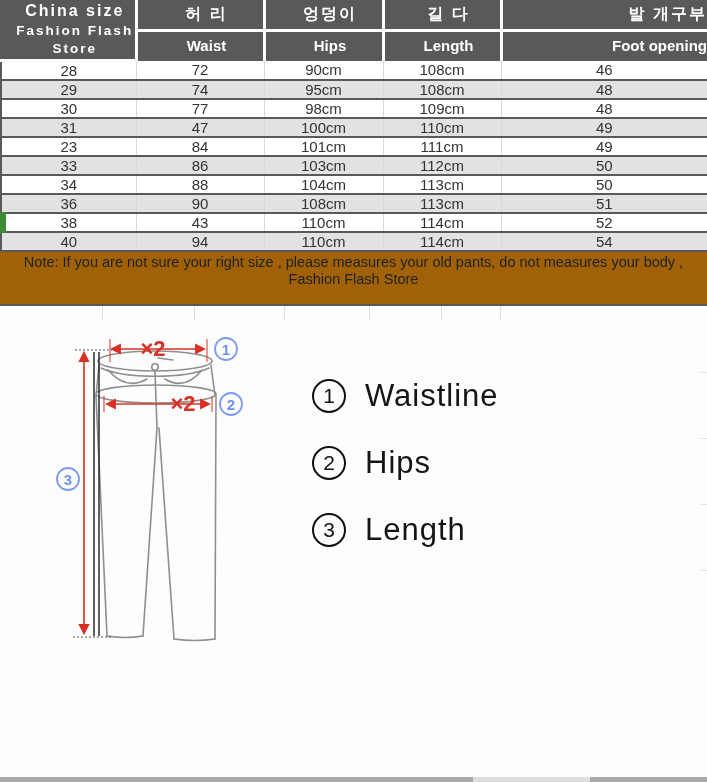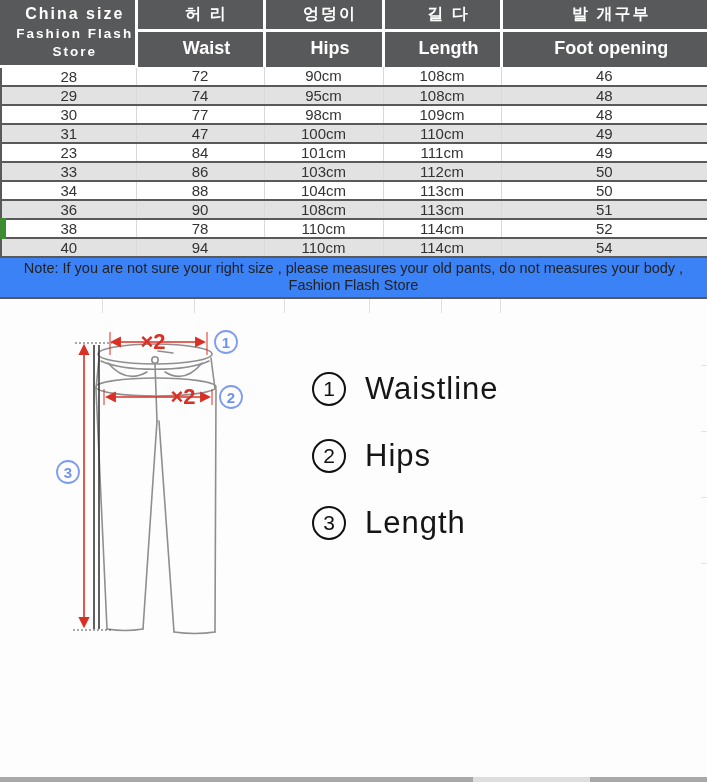--- a/index.html
+++ b/index.html
@@ -14,46 +14,46 @@
   
   table.size-table {
     width:707px; table-layout:fixed; border-collapse:collapse;
     border-left:2px solid #58595b; border-right:2px solid #58595b;
   }
   .size-table th {
     background:#58595b; color:#ffffff; font-weight:bold;
     text-align:center; vertical-align:middle;padding-left:13px;
   }
   .size-table thead tr.kr th { height:30px; font-size:16px; letter-spacing:2px; border-bottom:3px solid #ffffff; }
-  .size-table thead tr.en th { height:36px; font-size:18px; letter-spacing:0; }
+  .size-table thead tr.en th { height:30px; font-size:15px; letter-spacing:0; }
   .size-table thead th { border-right:3px solid #ffffff; }
-  .size-table thead th:last-child { border-right:none; }
+  .size-table thead th:last-child { border-right:none;text-align:right; }
   .size-table th.corner { font-size:15px; line-height:1.35; letter-spacing:0; border-bottom:none; }
   .size-table th.corner .sub { font-size:13.5px; display:block; }
   .size-table td {
     height:15px; text-align:center; vertical-align:middle;
     font-size:15px; color:#333333;
     border-top:2px solid #58595b;
     border-right:1px solid #d9d9d9;
   }
   .size-table td:last-child { border-right:none; }
   .size-table tbody tr:nth-child(even) { background:#e2e2e2; }
   .size-table tbody tr.marked td:first-child { position:relative; }
   .size-table tbody tr.marked td:first-child::before {
     content:""; position:absolute; left:-2px; top:-2px; bottom:-2px; width:6px;
     background:#3d8b33;
   }
 
   
   .note {
-    background:#3b82f6;
+    background:#a16207;
     border-top:2px solid #58595b; border-bottom:2px solid #58595b;
     text-align:center; color:#222222;
     font-size:14.5px; line-height:17px;
-    padding:2px 0 3px;
+    padding:2px 0 16px;
   }
 
   
   .bottom { position:relative; flex:1; background:#fdfdfd; overflow:hidden; }
   .ghost-v { position:absolute; top:0; width:1px; height:14px; background:#dedede; }
   .ghost-r { position:absolute; right:0; width:6px; height:1px; background:#e3e3e3; }
 
   .diagram-svg { position:absolute; left:0; top:0; }
 
   .legend { position:absolute; left:312px; top:70px; display:flex; flex-direction:column; gap:27px; }
@@ -152,21 +152,21 @@
     </tr>
     <tr>
       <td>36</td>
       <td>90</td>
       <td>108cm</td>
       <td>113cm</td>
       <td>51</td>
     </tr>
     <tr class="marked">
       <td>38</td>
-      <td>78</td>
+      <td>43</td>
       <td>110cm</td>
       <td>114cm</td>
       <td>52</td>
     </tr>
     <tr>
       <td>40</td>
       <td>94</td>
       <td>110cm</td>
       <td>114cm</td>
       <td>54</td>

